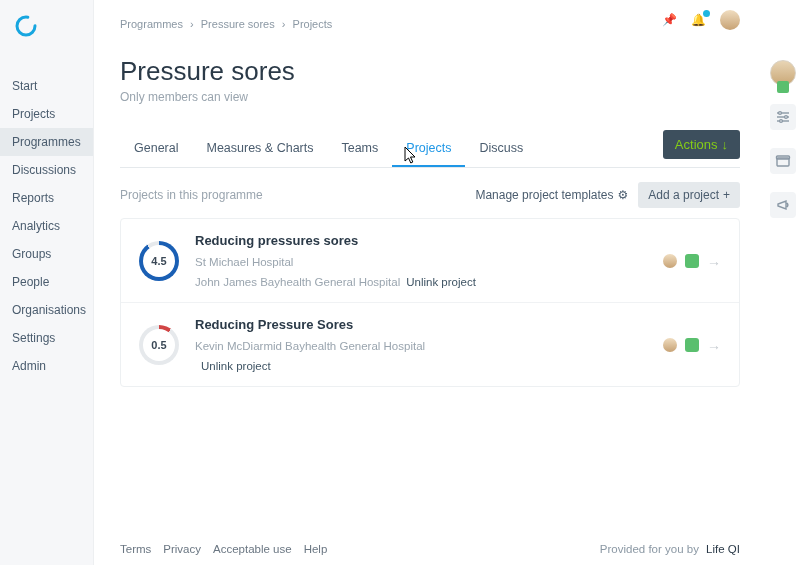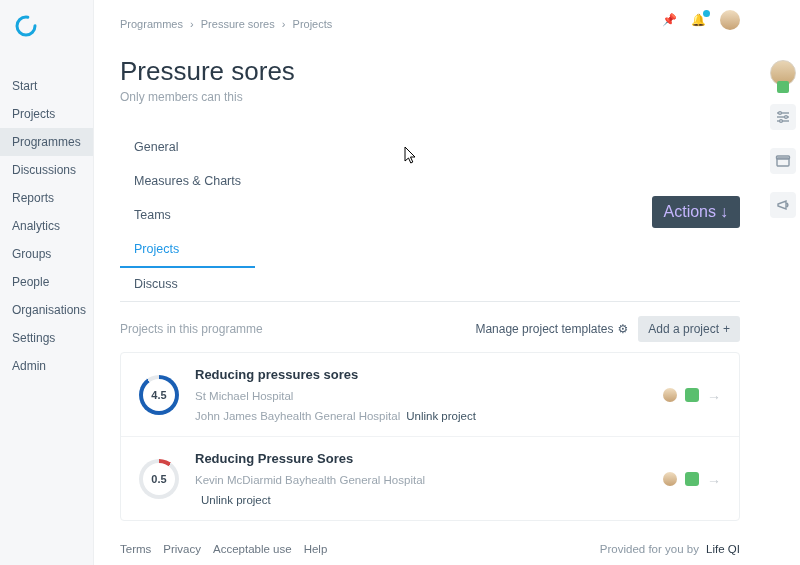--- a/index.html
+++ b/index.html
@@ -28,21 +28,21 @@
   .topbar .me { width: 20px; height: 20px; border-radius: 50%; background: linear-gradient(#f0ddc0,#c7a274); cursor:pointer; }
 
   
   .main { position: absolute; left: 94px; right: 34px; top: 30px; bottom: 32px; padding: 0 26px; overflow:hidden; }
   .page-title { font-size: 26px; font-weight: 500; color: #2b3a48; margin-top: 26px; }
   .page-sub   { font-size: 12px; color: #9aa5af; margin-top: 3px; }
 
   .tabs-row { display: flex; align-items: center; margin-top: 26px; border-bottom: 1px solid #e5e9ec; }
   .tab { padding: 10px 14px; font-size: 12.5px; color: #4a5c6e; cursor: pointer; }
   .tab.active { color: #1f97e6; border-bottom: 2px solid #1f97e6; margin-bottom:-1px; font-weight:500; }
-  .actions-btn { margin-left: auto; margin-bottom: 8px; background: #3d4f5d; color: #c4b5fd; font-size: 16px; padding: 7px 12px; border-radius: 3px; cursor: pointer; display:flex; align-items:center; gap:4px; }
+  .actions-btn { margin-left: auto; margin-bottom: 8px; background: #3d4f5d; color: #84cc16; font-size: 13px; padding: 7px 12px; border-radius: 3px; cursor: pointer; display:flex; align-items:center; gap:4px; }
 
   .subhead-row { display:flex; align-items:center; margin-top: 14px; font-size: 12px; }
   .subhead-row .label { color:#9aa5af; }
   .subhead-row .spacer { flex:1; }
   .subhead-row .tmpl { color:#4a5c6e; margin-right: 10px; cursor:pointer; display:flex; align-items:center; gap:4px; }
   .subhead-row .add  { background:#e5e9ec; color:#4a5c6e; padding:6px 10px; border-radius:3px; cursor:pointer; display:flex; align-items:center; gap:4px; }
 
   .proj-list { margin-top: 10px; border:1px solid #edf0f2; border-radius:4px; background:#fff; }
   .proj-card { display:flex; align-items:center; padding: 14px 18px; gap: 16px; border-bottom:1px solid #f0f2f4; position:relative; cursor:pointer; }
   .proj-card:last-child { border-bottom:none; }
@@ -126,24 +126,24 @@
   </div>
   <div class="icons">
     <span class="pin">📌</span>
     <span class="bell">🔔<span class="dot"></span></span>
     <span class="me"></span>
   </div>
 </div>
 
 <div class="main">
   <div class="page-title">Pressure sores</div>
-  <div class="page-sub">Only members can this</div>
+  <div class="page-sub">Only members can view</div>
 
   <div class="tabs-row">
-    <div id="tabs" style="display:flex;flex-direction:column;">
+    <div id="tabs" style="display:flex;">
         <div class="tab">General</div>
         <div class="tab">Measures &amp; Charts</div>
         <div class="tab">Teams</div>
         <div class="tab active">Projects</div>
         <div class="tab">Discuss</div>
       </div>
     <div class="actions-btn">
       <span>Actions</span>
       <span>↓</span>
     </div>

